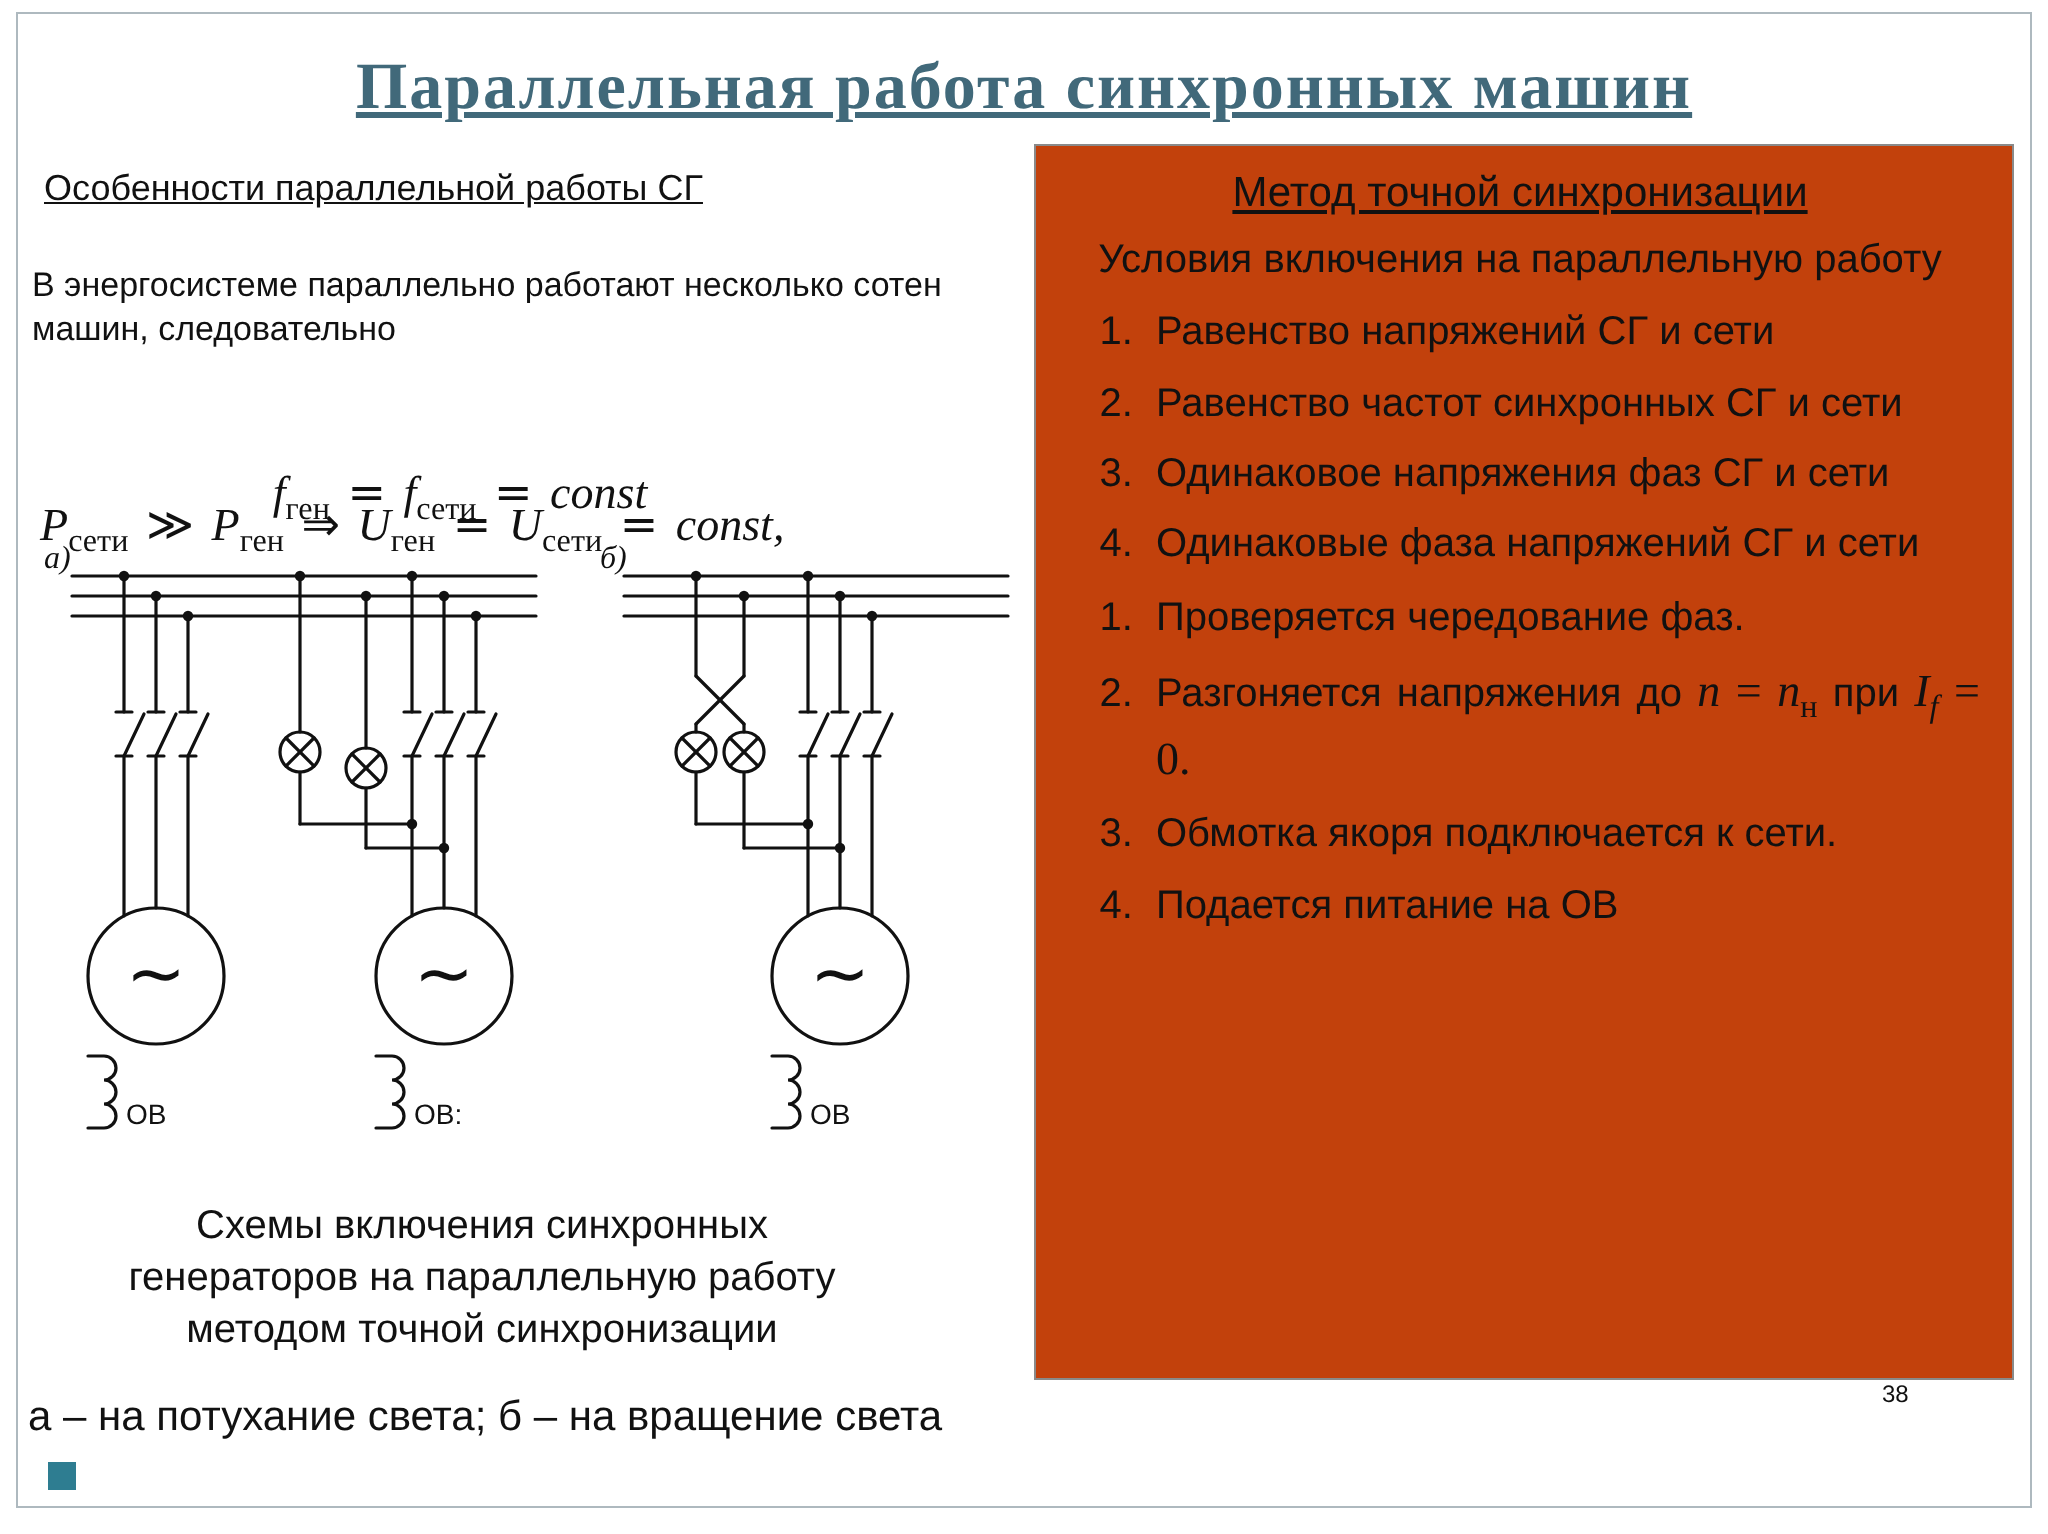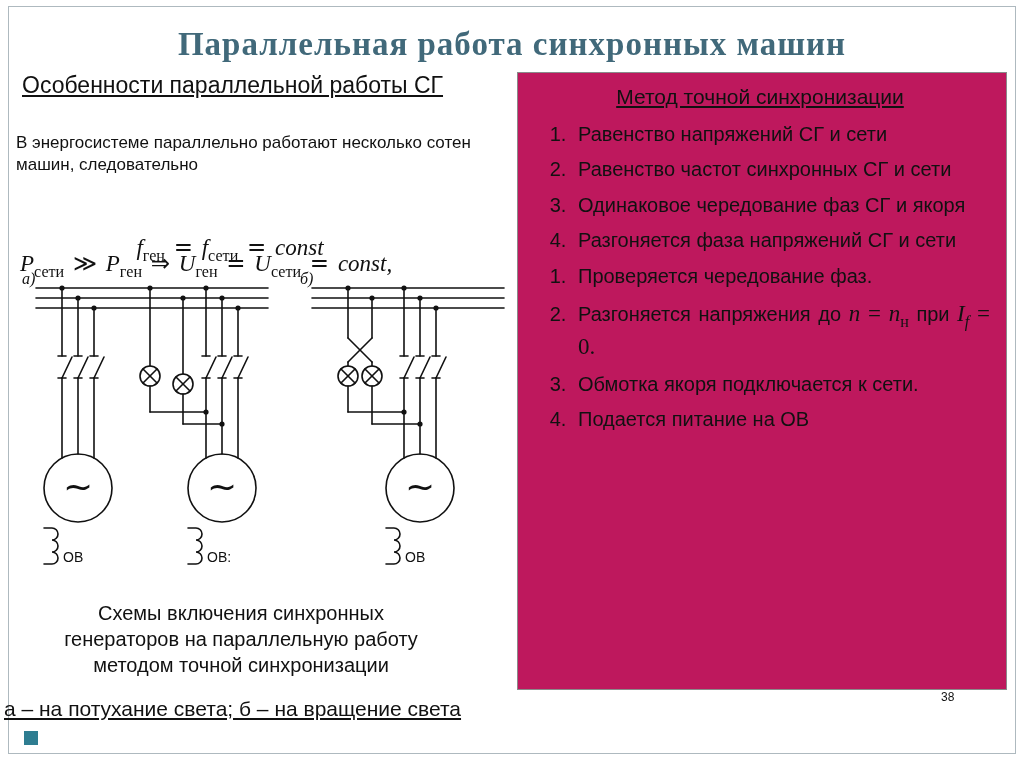--- a/index.html
+++ b/index.html
@@ -6,42 +6,42 @@
   body{
     width:1024px;height:767px;position:relative;overflow:hidden;
     background:#ffffff;color:#111;
     font-family:"Liberation Sans","DejaVu Sans",sans-serif;
   }
   .frame{position:absolute;left:8px;top:6px;right:8px;bottom:13px;border:1px solid #aeb9bf;}
   .accent-square{position:absolute;left:24px;top:731px;width:14px;height:14px;background:#2e7d91;}
   .title{
     position:absolute;left:0;right:0;top:26px;text-align:center;
     font-family:"Liberation Serif","DejaVu Serif",serif;font-weight:bold;
-    font-size:33px;letter-spacing:1px;color:#41697a;
+    font-size:33px;letter-spacing:1px;color:#41697a;text-decoration:underline;
   }
-  .left-heading{position:absolute;left:22px;top:72px;font-size:23px;text-decoration:underline;text-align:center;}
+  .left-heading{position:absolute;left:22px;top:84px;font-size:18px;text-decoration:underline;text-align:center;}
   .left-para{position:absolute;left:16px;top:132px;width:472px;font-size:17px;line-height:1.3;}
   .formula{font-family:"Liberation Serif","DejaVu Serif",serif;font-size:23px;}
   .f1{position:absolute;left:20px;top:202px;white-space:nowrap;margin-top:48px;}
   .f2{position:absolute;left:20px;top:234px;width:420px;text-align:center;}
   .mvar{font-style:italic;}
   .formula sub{font-size:0.7em;font-style:normal;}
   sub.it{font-style:italic;}
   .mop{font-family:"DejaVu Sans",sans-serif;padding:0 3px;}
   .diagram{position:absolute;left:16px;top:266px;}
   .w{stroke:#111;stroke-width:1.6;fill:none;stroke-linecap:round;}
   .dot{fill:#111;stroke:none;}
   .tilde{font-size:36px;font-family:"DejaVu Sans",sans-serif;text-anchor:middle;fill:#111;stroke:none;}
   .dlabel{font-size:16px;font-style:italic;font-family:"Liberation Serif","DejaVu Serif",serif;fill:#111;stroke:none;}
   .ovlabel{font-size:14px;font-family:"Liberation Sans",sans-serif;fill:#111;stroke:none;}
   .caption{position:absolute;left:55px;top:600px;width:372px;text-align:center;font-size:20px;line-height:1.3;}
-  .footnote{position:absolute;left:4px;top:697px;font-size:21px;text-decoration:underline;}
+  .footnote{position:absolute;left:14px;top:697px;font-size:21px;}
   .right-box{
     position:absolute;left:517px;top:72px;width:490px;height:618px;box-sizing:border-box;
-    border:1px solid #8a8a8a;background:#be185d;padding:8px 16px 4px 12px;
+    border:1px solid #8a8a8a;background:#c2410c;padding:8px 16px 4px 12px;
     font-size:20px;line-height:1.32;
   }
   .rb-h{text-align:center;font-size:21px;margin:2px 0 6px;}
   .rb-h span{text-decoration:underline;}
   .rb-sub{text-align:center;margin:4px 0 0 0;}
   .right-box ol{margin:10px 0 4px 0;padding-left:42px;}
   .right-box li{margin-bottom:9px;padding-left:6px;}
   .just{text-align:justify;}
   .page-number{position:absolute;left:941px;top:690px;font-size:12px;}
 </style>
@@ -225,25 +225,26 @@
     <text x="389" y="296" class="ovlabel">ОВ</text>
   </g>
 </svg>
 
 <div class="caption">Схемы включения синхронных генераторов на параллельную работу методом точной синхронизации</div>
 
 <div class="footnote">а – на потухание света; б – на вращение света</div>
 
 <div class="right-box">
   <div class="rb-h"><span>Метод точной синхронизации</span></div>
+  <div class="rb-sub">Условия включения на параллельную работу</div>
   <ol>
     <li><span>Равенство напряжений СГ и сети</span></li>
     <li><span>Равенство частот синхронных СГ и сети</span></li>
-    <li><span>Одинаковое чередование фаз СГ и якоря</span></li>
-    <li><span>Разгоняется фаза напряжений СГ и сети</span></li>
+    <li><span>Одинаковое напряжения фаз СГ и сети</span></li>
+    <li><span>Одинаковые фаза напряжений СГ и сети</span></li>
   </ol>
   <ol>
     <li><span>Проверяется чередование фаз.</span></li>
     <li class="just">
       <span>Разгоняется напряжения до</span>
       <span class="formula"><span class="mvar">n</span>
       <span>=</span>
       <span class="mvar">n</span><sub>н</sub></span>
       <span>при</span>
       <span class="formula"><span class="mvar">I</span><sub class="it">f</sub>

